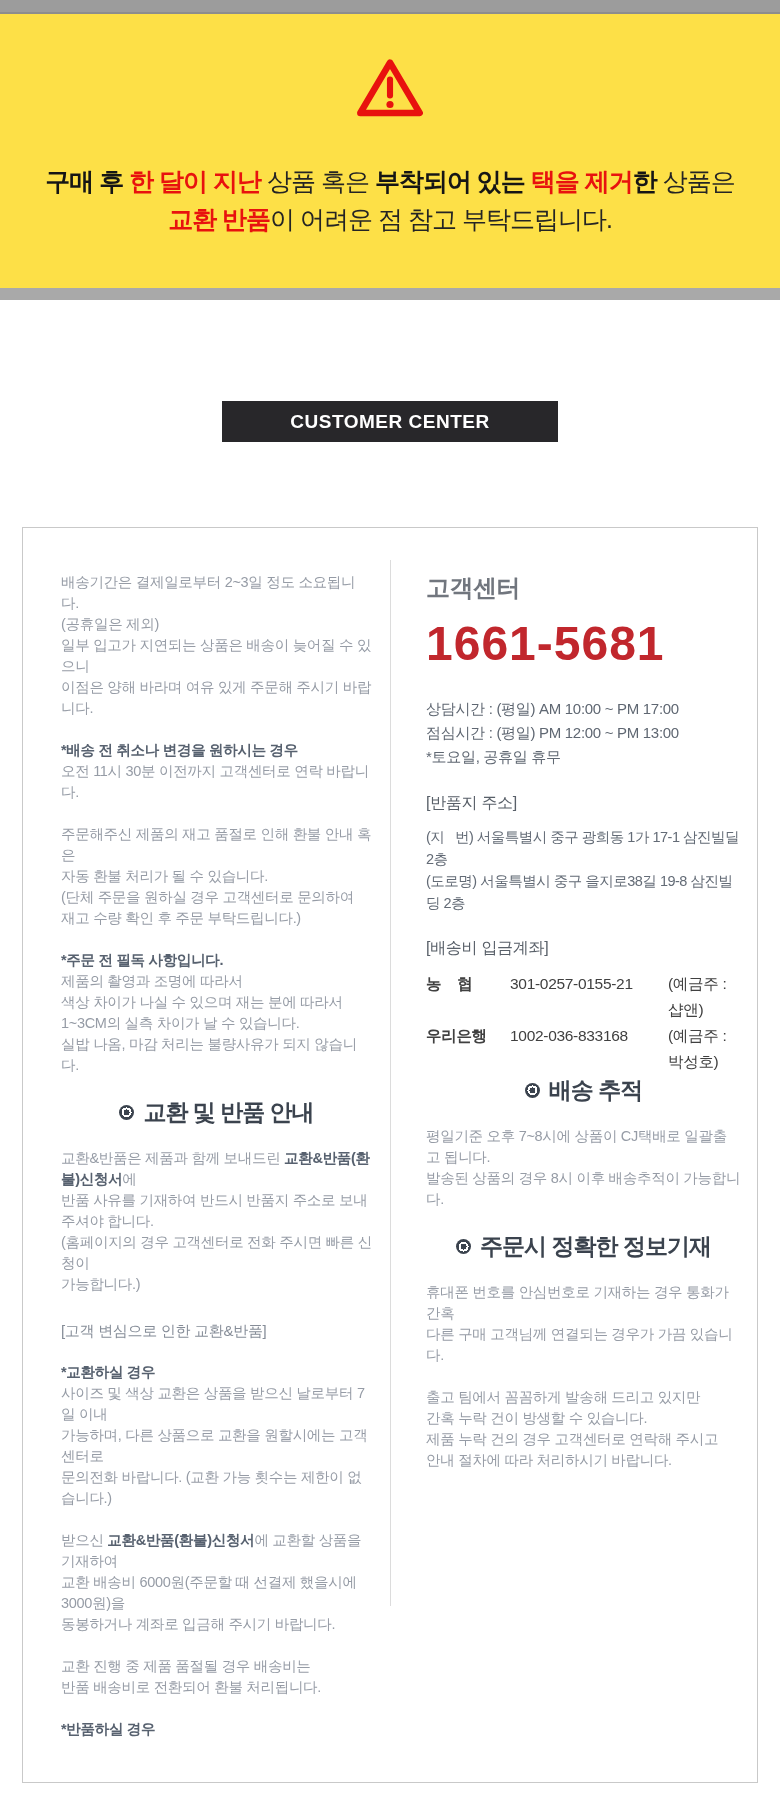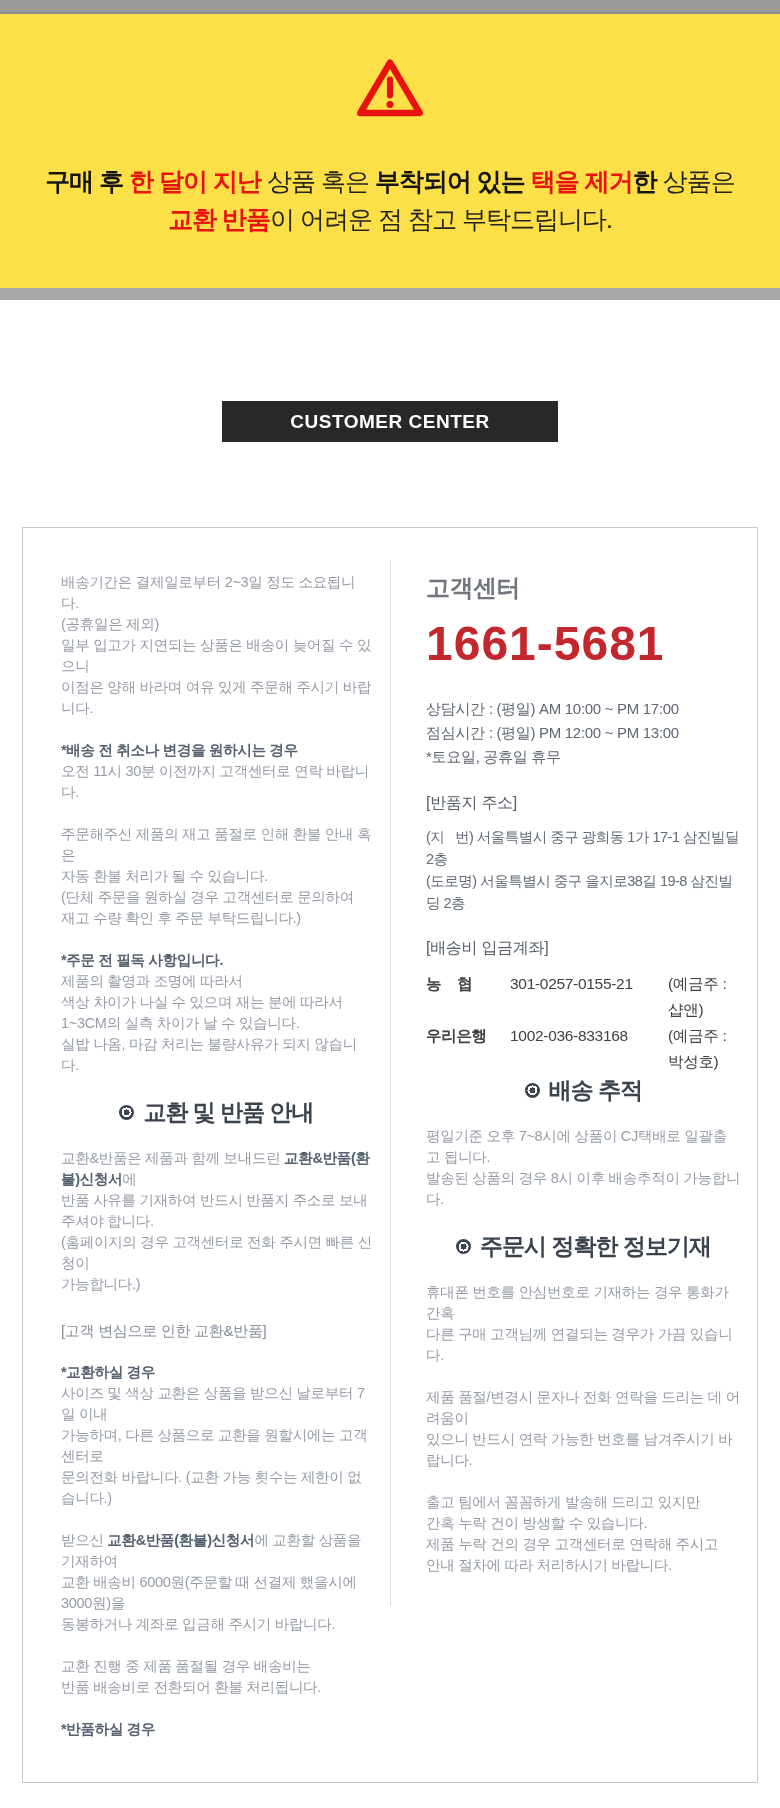--- a/index.html
+++ b/index.html
@@ -162,22 +162,20 @@
       </h2>
       <p class="body">평일기준 오후 7~8시에 상품이 CJ택배로 일괄출고 됩니다.
 발송된 상품의 경우 8시 이후 배송추적이 가능합니다.</p>
 
       <h2 class="sec sec-mt">
         <span class="bullet"></span>
         <span>주문시 정확한 정보기재</span>
       </h2>
       <p class="body">휴대폰 번호를 안심번호로 기재하는 경우 통화가 간혹
 다른 구매 고객님께 연결되는 경우가 가끔 있습니다.</p>
-      <p class="body">제품 품절/변경시 문자나 전화 연락을 드리는 데 어려움이
-있으니 반드시 연락 가능한 번호를 남겨주시기 바랍니다.</p>
 
       <p class="body">출고 팀에서 꼼꼼하게 발송해 드리고 있지만
 간혹 누락 건이 방생할 수 있습니다.
 제품 누락 건의 경우 고객센터로 연락해 주시고
 안내 절차에 따라 처리하시기 바랍니다.</p>
 
     </div>
   </div>
 </div>
 

